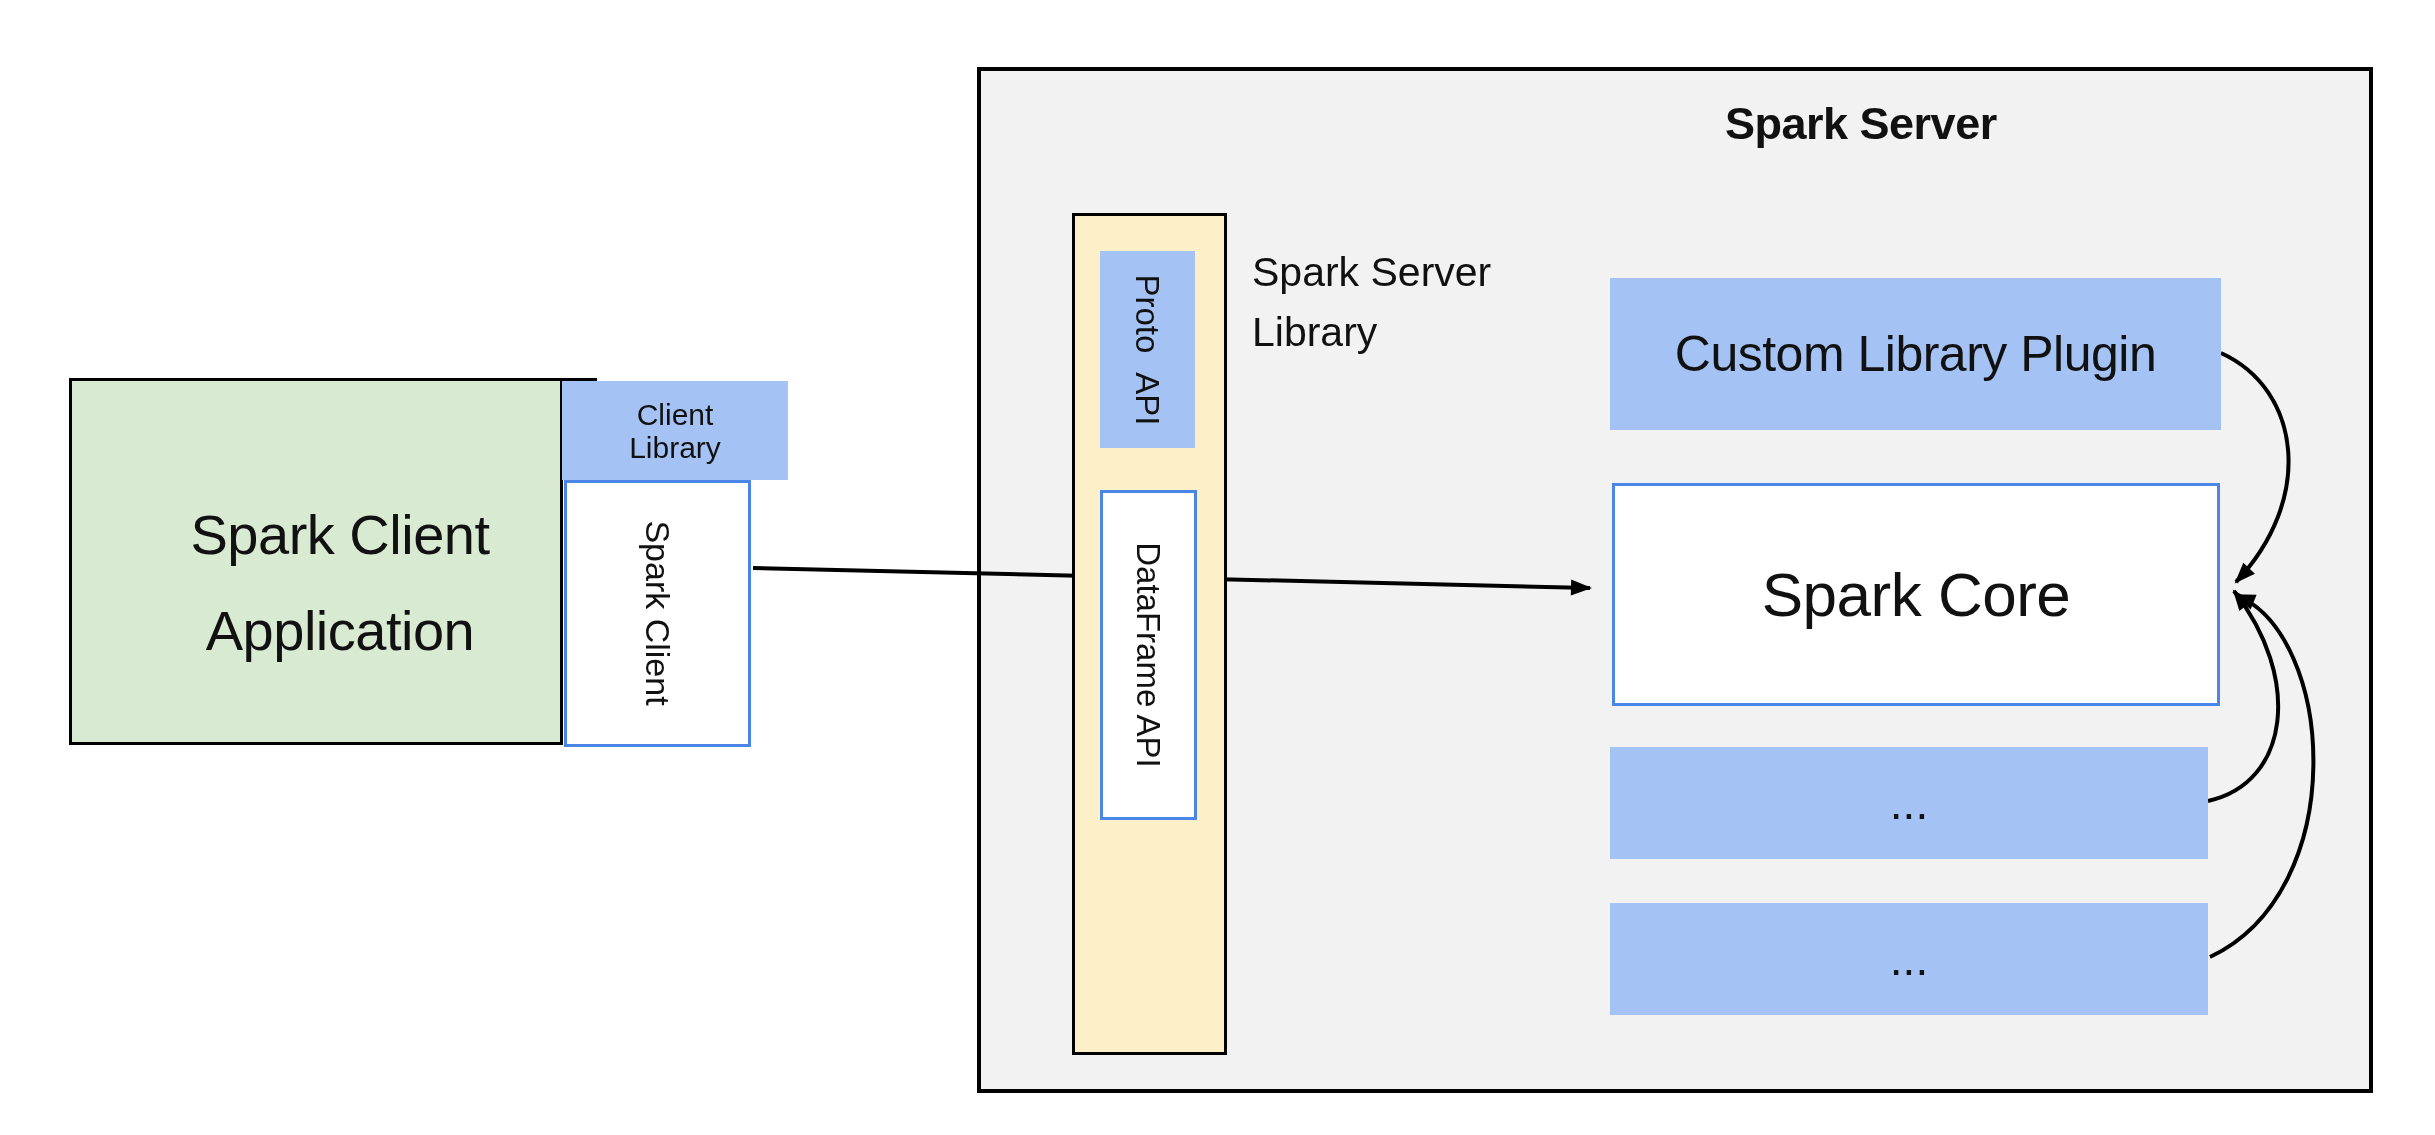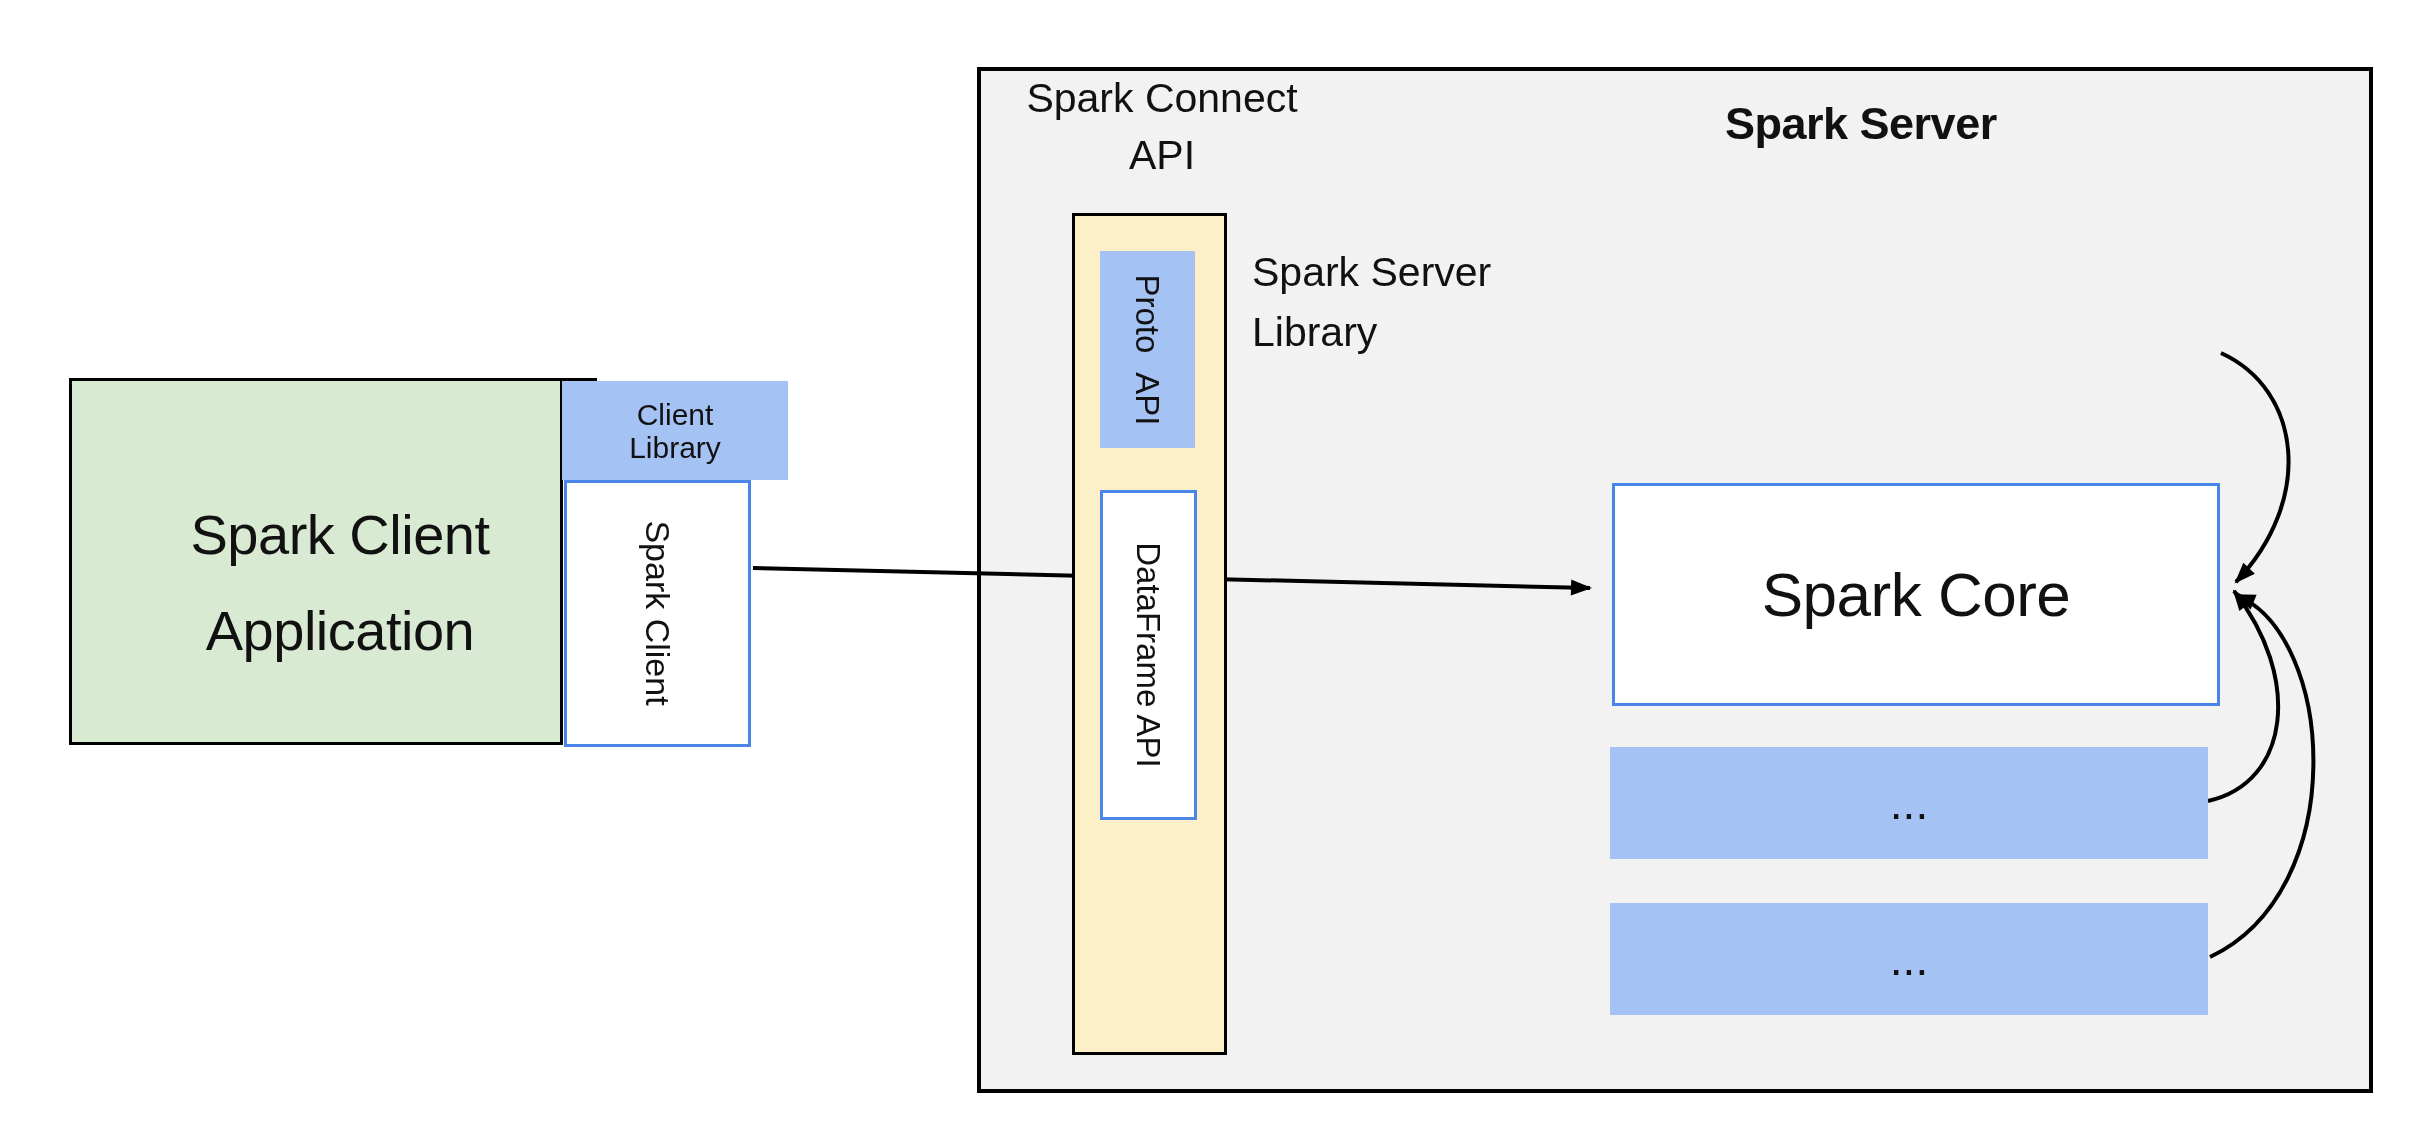--- a/index.html
+++ b/index.html
@@ -68,38 +68,37 @@
   </div>
 
   <div class="abs" id="client-package-box">
     <span class="line">Client</span>
     <span class="line">Library</span>
   </div>
 
   <div class="abs" id="spark-client-box"></div>
   <div class="vlabel" id="spark-client-vlabel">Spark Client</div>
 
-  <div class="abs" id="connect-api-label">
-    <span class="line">Spark Connect</span>
-    <span class="line">API</span>
-  </div>
 
   <div class="abs" id="connect-bar"></div>
   <div class="abs" id="proto-api-box"></div>
   <div class="vlabel" id="proto-api-vlabel">Proto API</div>
   <div class="abs" id="dataframe-api-box"></div>
   <div class="vlabel" id="dataframe-api-vlabel">DataFrame API</div>
 
   <div class="abs" id="server-library-label">
     <span class="line">Spark Server</span>
     <span class="line">Library</span>
   </div>
 
   <div class="abs" id="server-title">Spark Server</div>
 
+  <div class="abs" id="plugin-box">
+    <span>Custom Library Plugin</span>
+  </div>
 
   <div class="abs" id="core-box">
     <span>Spark Core</span>
   </div>
 
   <div class="abs" id="module1-box">
     <span>...</span>
   </div>
 
   <div class="abs" id="module2-box">

